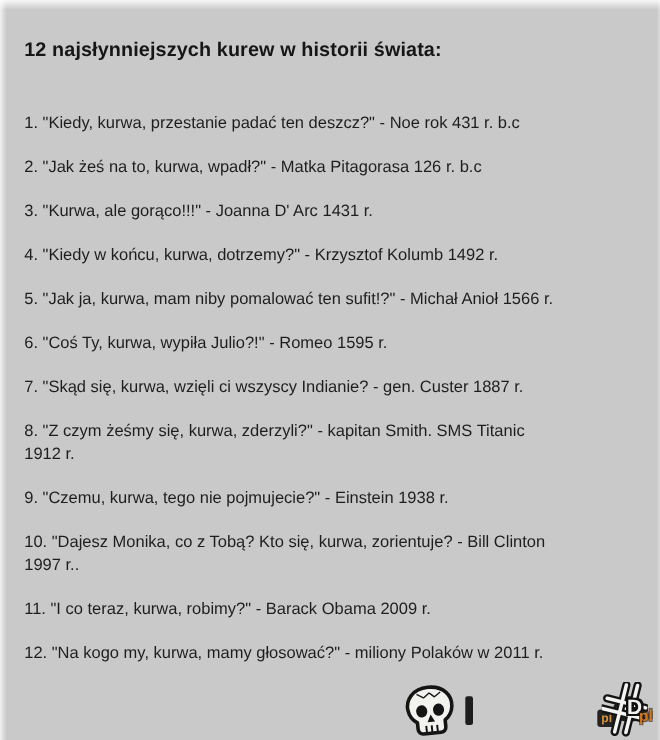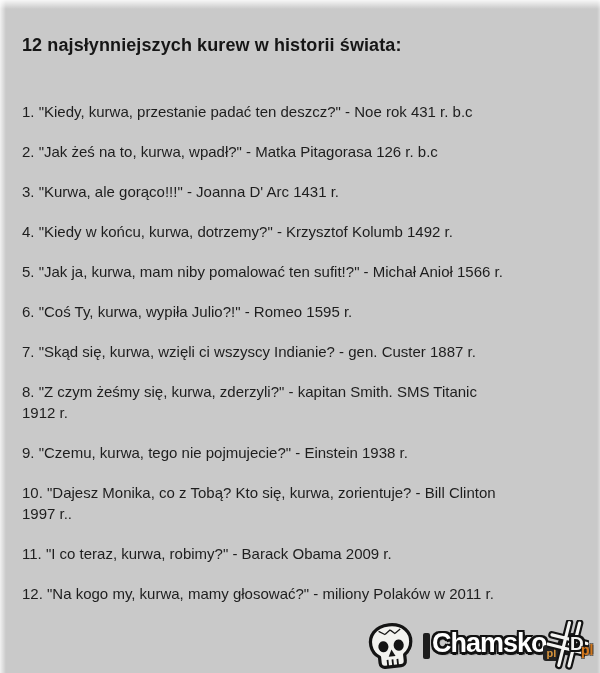--- a/index.html
+++ b/index.html
@@ -175,21 +175,20 @@
       <path d="M30 3 C14 3 6.5 14 7.8 24 C8.6 31 13 35.5 16 37.5 L16 44 C16 47.2 18.2 49.3 21.2 49.3 L38.8 49.3 C41.8 49.3 44 47.2 44 44 L44 37.5 C47 35.5 51.4 31 52.2 24 C53.5 14 46 3 30 3 Z" fill="#f2f2ef" stroke="#141414" stroke-width="3.6" stroke-linejoin="round"></path>
       <ellipse cx="21.5" cy="26.5" rx="5.6" ry="6.2" fill="#141414"></ellipse>
       <ellipse cx="38.5" cy="26.5" rx="5.6" ry="6.2" fill="#141414"></ellipse>
       <path d="M30 30.5 L26.2 38 L33.8 38 Z" fill="#141414"></path>
       <path d="M24.5 41.5 v7 M30 41.5 v7 M35.5 41.5 v7" stroke="#141414" stroke-width="2" fill="none"></path>
       <path d="M18 9 l7 4.5 M25 13 l6 -4.5 M31 9 l5 4.5 M36 13 l6 -4" stroke="#1a1a1a" stroke-width="1.4" fill="none"></path>
     </svg>
 
     <div class="remnant-bar"></div>
 
-    <span class="brand">Chamsko</span>
 
     <span class="brand-badge">pl</span>
 
     <div class="remnant-blob"></div>
 
     <svg class="crosshair" viewBox="0 0 42 50" xmlns="http://www.w3.org/2000/svg">
       <g transform="rotate(14 21 25)">
         <path d="M17 3 V47 M27 1 V45 M3 19 H39 M1 29 H37" stroke="#141414" stroke-width="7.5" fill="none" stroke-linecap="round"></path>
         <path d="M17 3 V47 M27 1 V45 M3 19 H39 M1 29 H37" stroke="#f4f4f2" stroke-width="3.2" fill="none" stroke-linecap="round"></path>
       </g>

